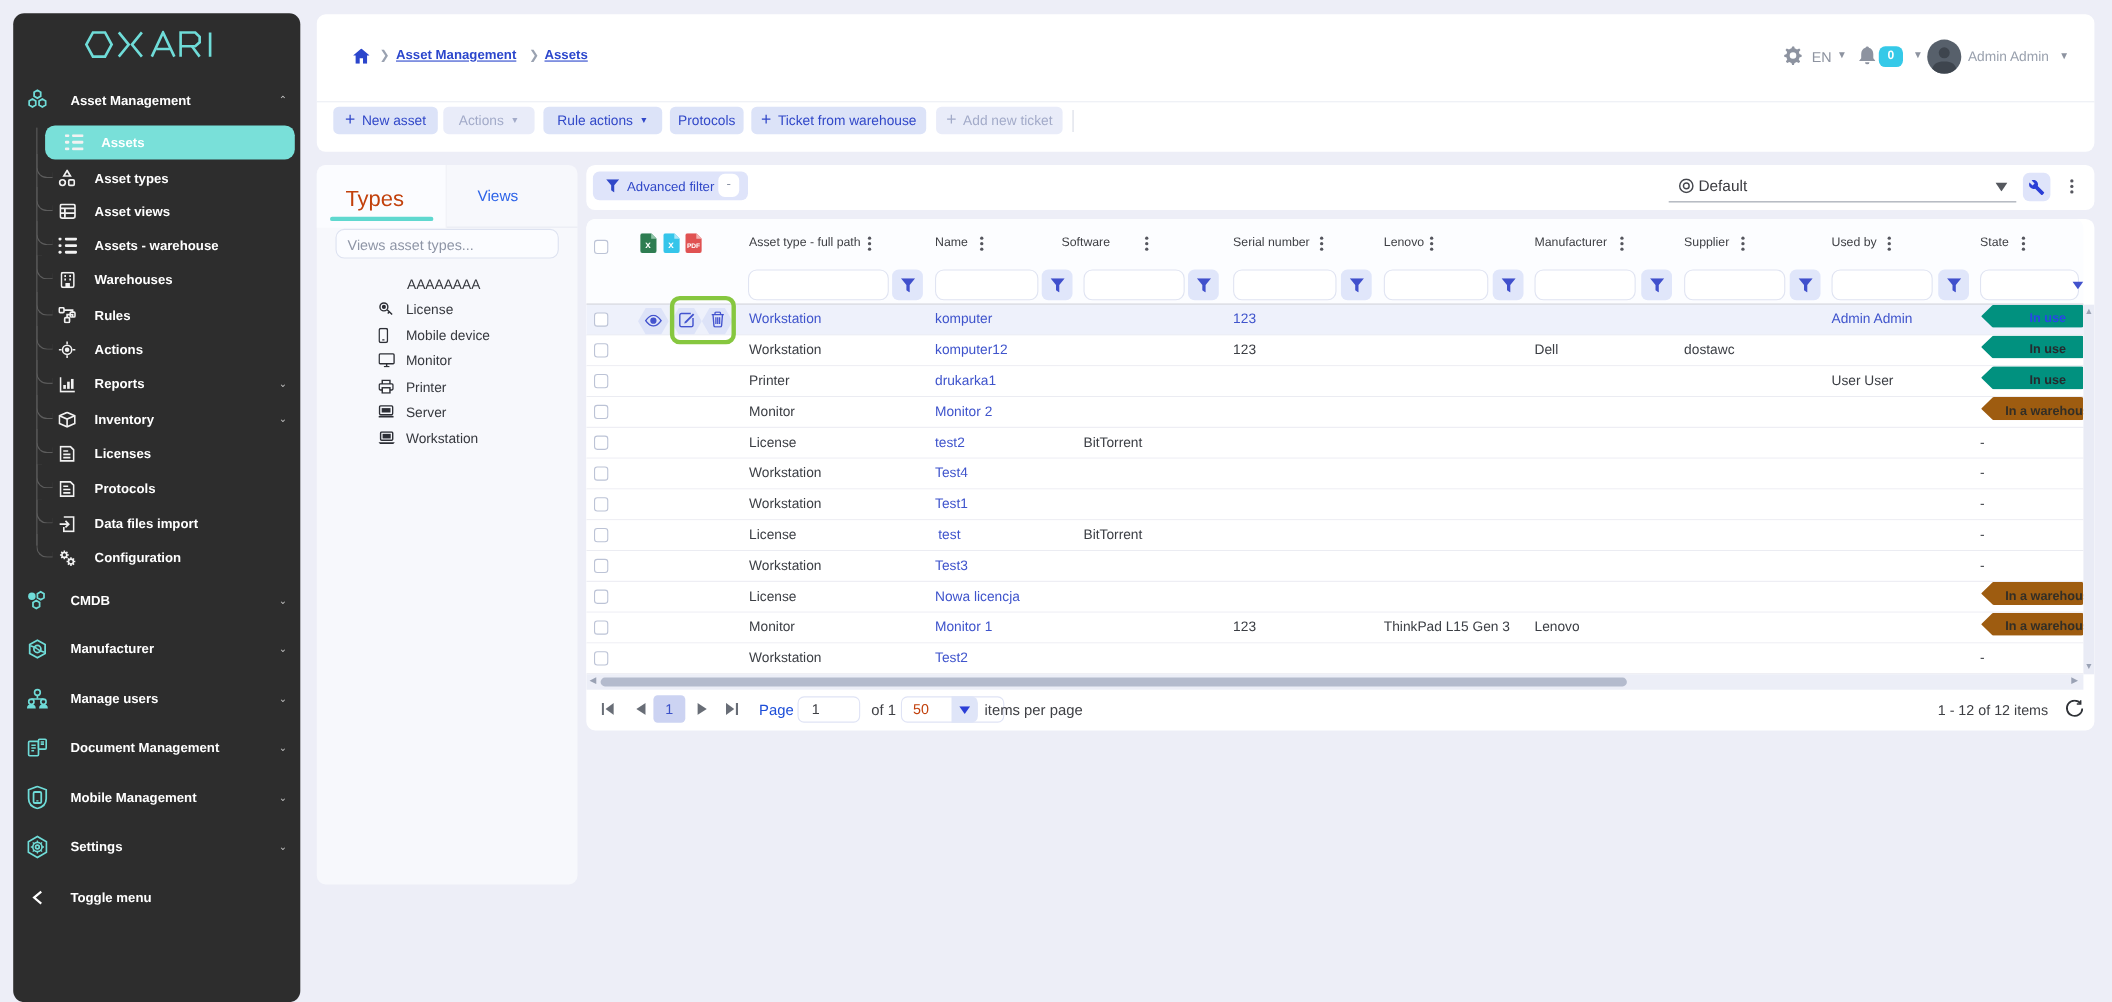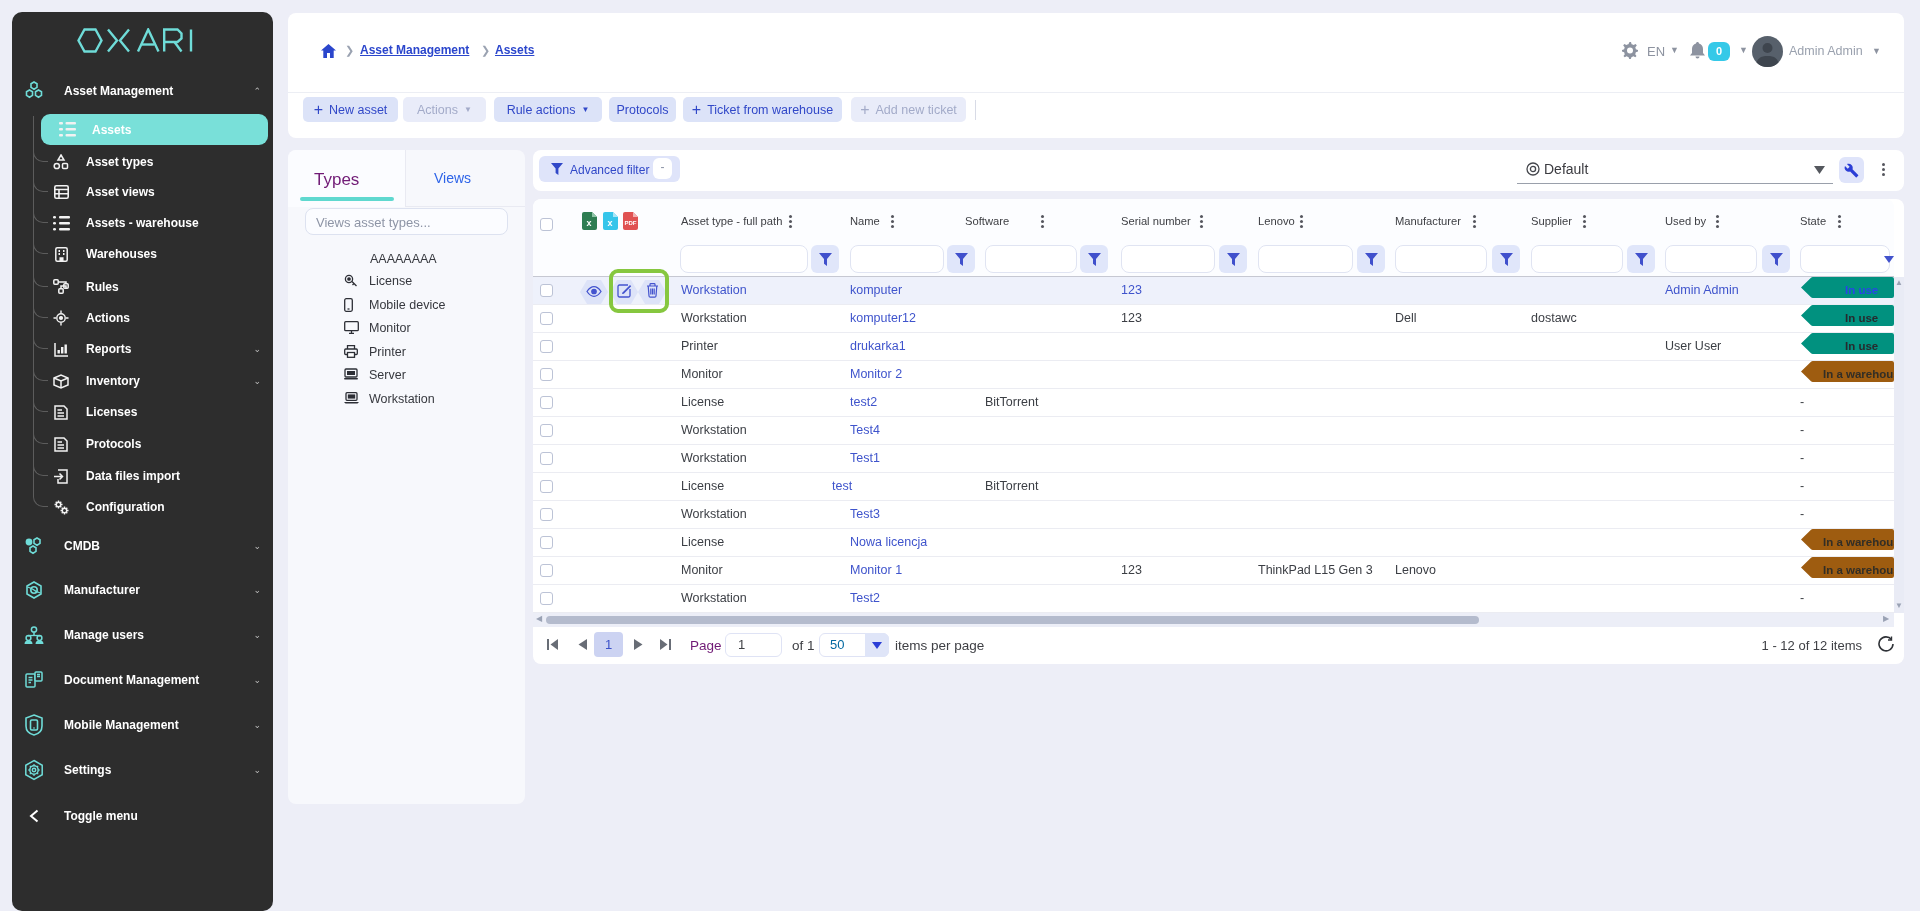--- a/index.html
+++ b/index.html
@@ -343,21 +343,21 @@
           <path d="M4 31 C4 22 9 20 15.5 20 C22 20 27 22 27 31 Z" fill="#3e454e"></path>
         </svg></span>
 <span class="abs" style="left:1501px;top:31px;font-size:12.5px;color:#9aa1ae">Admin Admin</span>
 <span class="abs" style="left:1584px;top:33px;font-size:9px;color:#8d93a0">▼</span>
     </div>
 </div>
 
 <div class="card" id="typespanel">
   <div class="abs" style="left:0;top:0;width:118px;height:57px;background:#fbfcff;border-right:1px solid #e9eaf2;border-radius:8px 0 0 0"></div>
   <div class="abs" style="left:118px;top:56px;width:119px;height:1px;background:#e9eaf2"></div>
-  <span class="abs" style="left:26px;top:20px;font-size:17px;color:#701a75">Types</span>
+  <span class="abs" style="left:26px;top:20px;font-size:20px;color:#c2410c">Types</span>
   <span class="abs" style="left:146px;top:20px;font-size:14px;color:#2e64e8">Views</span>
   <div class="abs" style="left:12px;top:47px;width:94px;height:4px;border-radius:2px;background:#5fd8cf"></div>
   <div class="abs" style="left:17px;top:58px;width:203px;height:27px;border:1px solid #dde2f0;border-radius:8px;background:#fbfcff">
     <span style="position:absolute;left:10px;top:6px;font-size:13px;color:#8e95a6">Views asset types...</span>
   </div>
   <span class="abs" style="left:82px;top:102px;font-size:12.5px;color:#36383e">AAAAAAAA</span>
   <div id="tree">
       <div class="treeitem" style="top:119px">
         <span class="tic"><svg width="14" height="14" viewBox="0 0 14 14" fill="none" stroke="#2d2f36" stroke-width="1.3">
             <circle cx="5" cy="5" r="3.6"></circle>
@@ -651,21 +651,21 @@
       </div>
       <div class="trow" style="top:246px;background:#fff">
         <div class="abs" style="left:7px;top:7px;width:13px;height:13px;border:1.5px solid #bcc3d6;border-radius:3px;background:#fff"></div>
         <span class="dark" style="left:148px">Workstation</span>
         <span class="link" style="left:317px">Test1</span>
         <span class="dark" style="left:1267px">-</span>
       </div>
       <div class="trow" style="top:274px;background:#fff">
         <div class="abs" style="left:7px;top:7px;width:13px;height:13px;border:1.5px solid #bcc3d6;border-radius:3px;background:#fff"></div>
         <span class="dark" style="left:148px">License</span>
-        <span class="link" style="left:299px">test</span>
+        <span class="link" style="left:320px">test</span>
         <span class="dark" style="left:452px">BitTorrent</span>
         <span class="dark" style="left:1267px">-</span>
       </div>
       <div class="trow" style="top:302px;background:#fff">
         <div class="abs" style="left:7px;top:7px;width:13px;height:13px;border:1.5px solid #bcc3d6;border-radius:3px;background:#fff"></div>
         <span class="dark" style="left:148px">Workstation</span>
         <span class="link" style="left:317px">Test3</span>
         <span class="dark" style="left:1267px">-</span>
       </div>
       <div class="trow" style="top:330px;background:#fff">
@@ -718,24 +718,24 @@
         <path d="M9 0 L0.5 5.5 L9 11 Z"></path>
       </svg>
 <span class="abs" style="left:61px;top:433px;width:29px;height:25px;background:#ccd3f2;border-radius:4px;color:#3a50c8;font-size:13px;text-align:center;line-height:25px">1</span>
 <svg class="abs" style="left:101px;top:440px" width="9" height="11" viewBox="0 0 9 11" fill="#686d76">
         <path d="M0 0 L8.5 5.5 L0 11 Z"></path>
       </svg>
 <svg class="abs" style="left:127px;top:440px" width="11" height="11" viewBox="0 0 11 11" fill="#686d76">
         <path d="M0 0 L7.5 5.5 L0 11 Z"></path>
         <rect x="9" y="0" width="2" height="11"></rect>
       </svg>
-<span class="abs" style="left:157px;top:439px;color:#701a75;font-size:13.5px">Page</span>
+<span class="abs" style="left:157px;top:439px;color:#1d4ed8;font-size:13.5px">Page</span>
 <span class="abs" style="left:192px;top:434px;width:57px;height:24px;border:1px solid #dfe3f5;border-radius:6px;background:#fff;font-size:13px;color:#3f4045;line-height:22px;padding-left:12px">1</span>
 <span class="abs" style="left:259px;top:439px;color:#3f4045;font-size:13.5px">of 1</span>
-<span class="abs" style="left:286px;top:434px;width:70px;height:24px;border:1px solid #dfe3f5;border-radius:6px;background:#fff;font-size:13px;color:#0369a1;line-height:22px;padding-left:10px">50</span>
+<span class="abs" style="left:286px;top:434px;width:94px;height:24px;border:1px solid #dfe3f5;border-radius:6px;background:#fff;font-size:13px;color:#c2410c;line-height:22px;padding-left:10px">50</span>
 <span class="abs" style="left:332px;top:434px;width:24px;height:24px;background:#dfe5f8;border-radius:0 6px 6px 0">
         <svg style="position:absolute;left:7px;top:9px" width="10" height="7" viewBox="0 0 10 7" fill="#2b3ed6">
           <path d="M0 0 H10 L5 7 Z"></path>
         </svg>
       </span>
 <span class="abs" style="left:362px;top:439px;color:#3f4045;font-size:13.5px">items per page</span>
 <span class="abs" style="right:42px;top:439px;color:#3f4045;font-size:13px">1 - 12 of 12 items</span>
 <svg class="abs" style="left:1345px;top:437px" width="16" height="16" viewBox="0 0 16 16" fill="none" stroke="#2f3237" stroke-width="1.6">
         <path d="M13.5 3.5 A7 7 0 1 0 15 8"></path>
         <path d="M13.5 0.5 V4 H10" stroke-width="1.4"></path>

